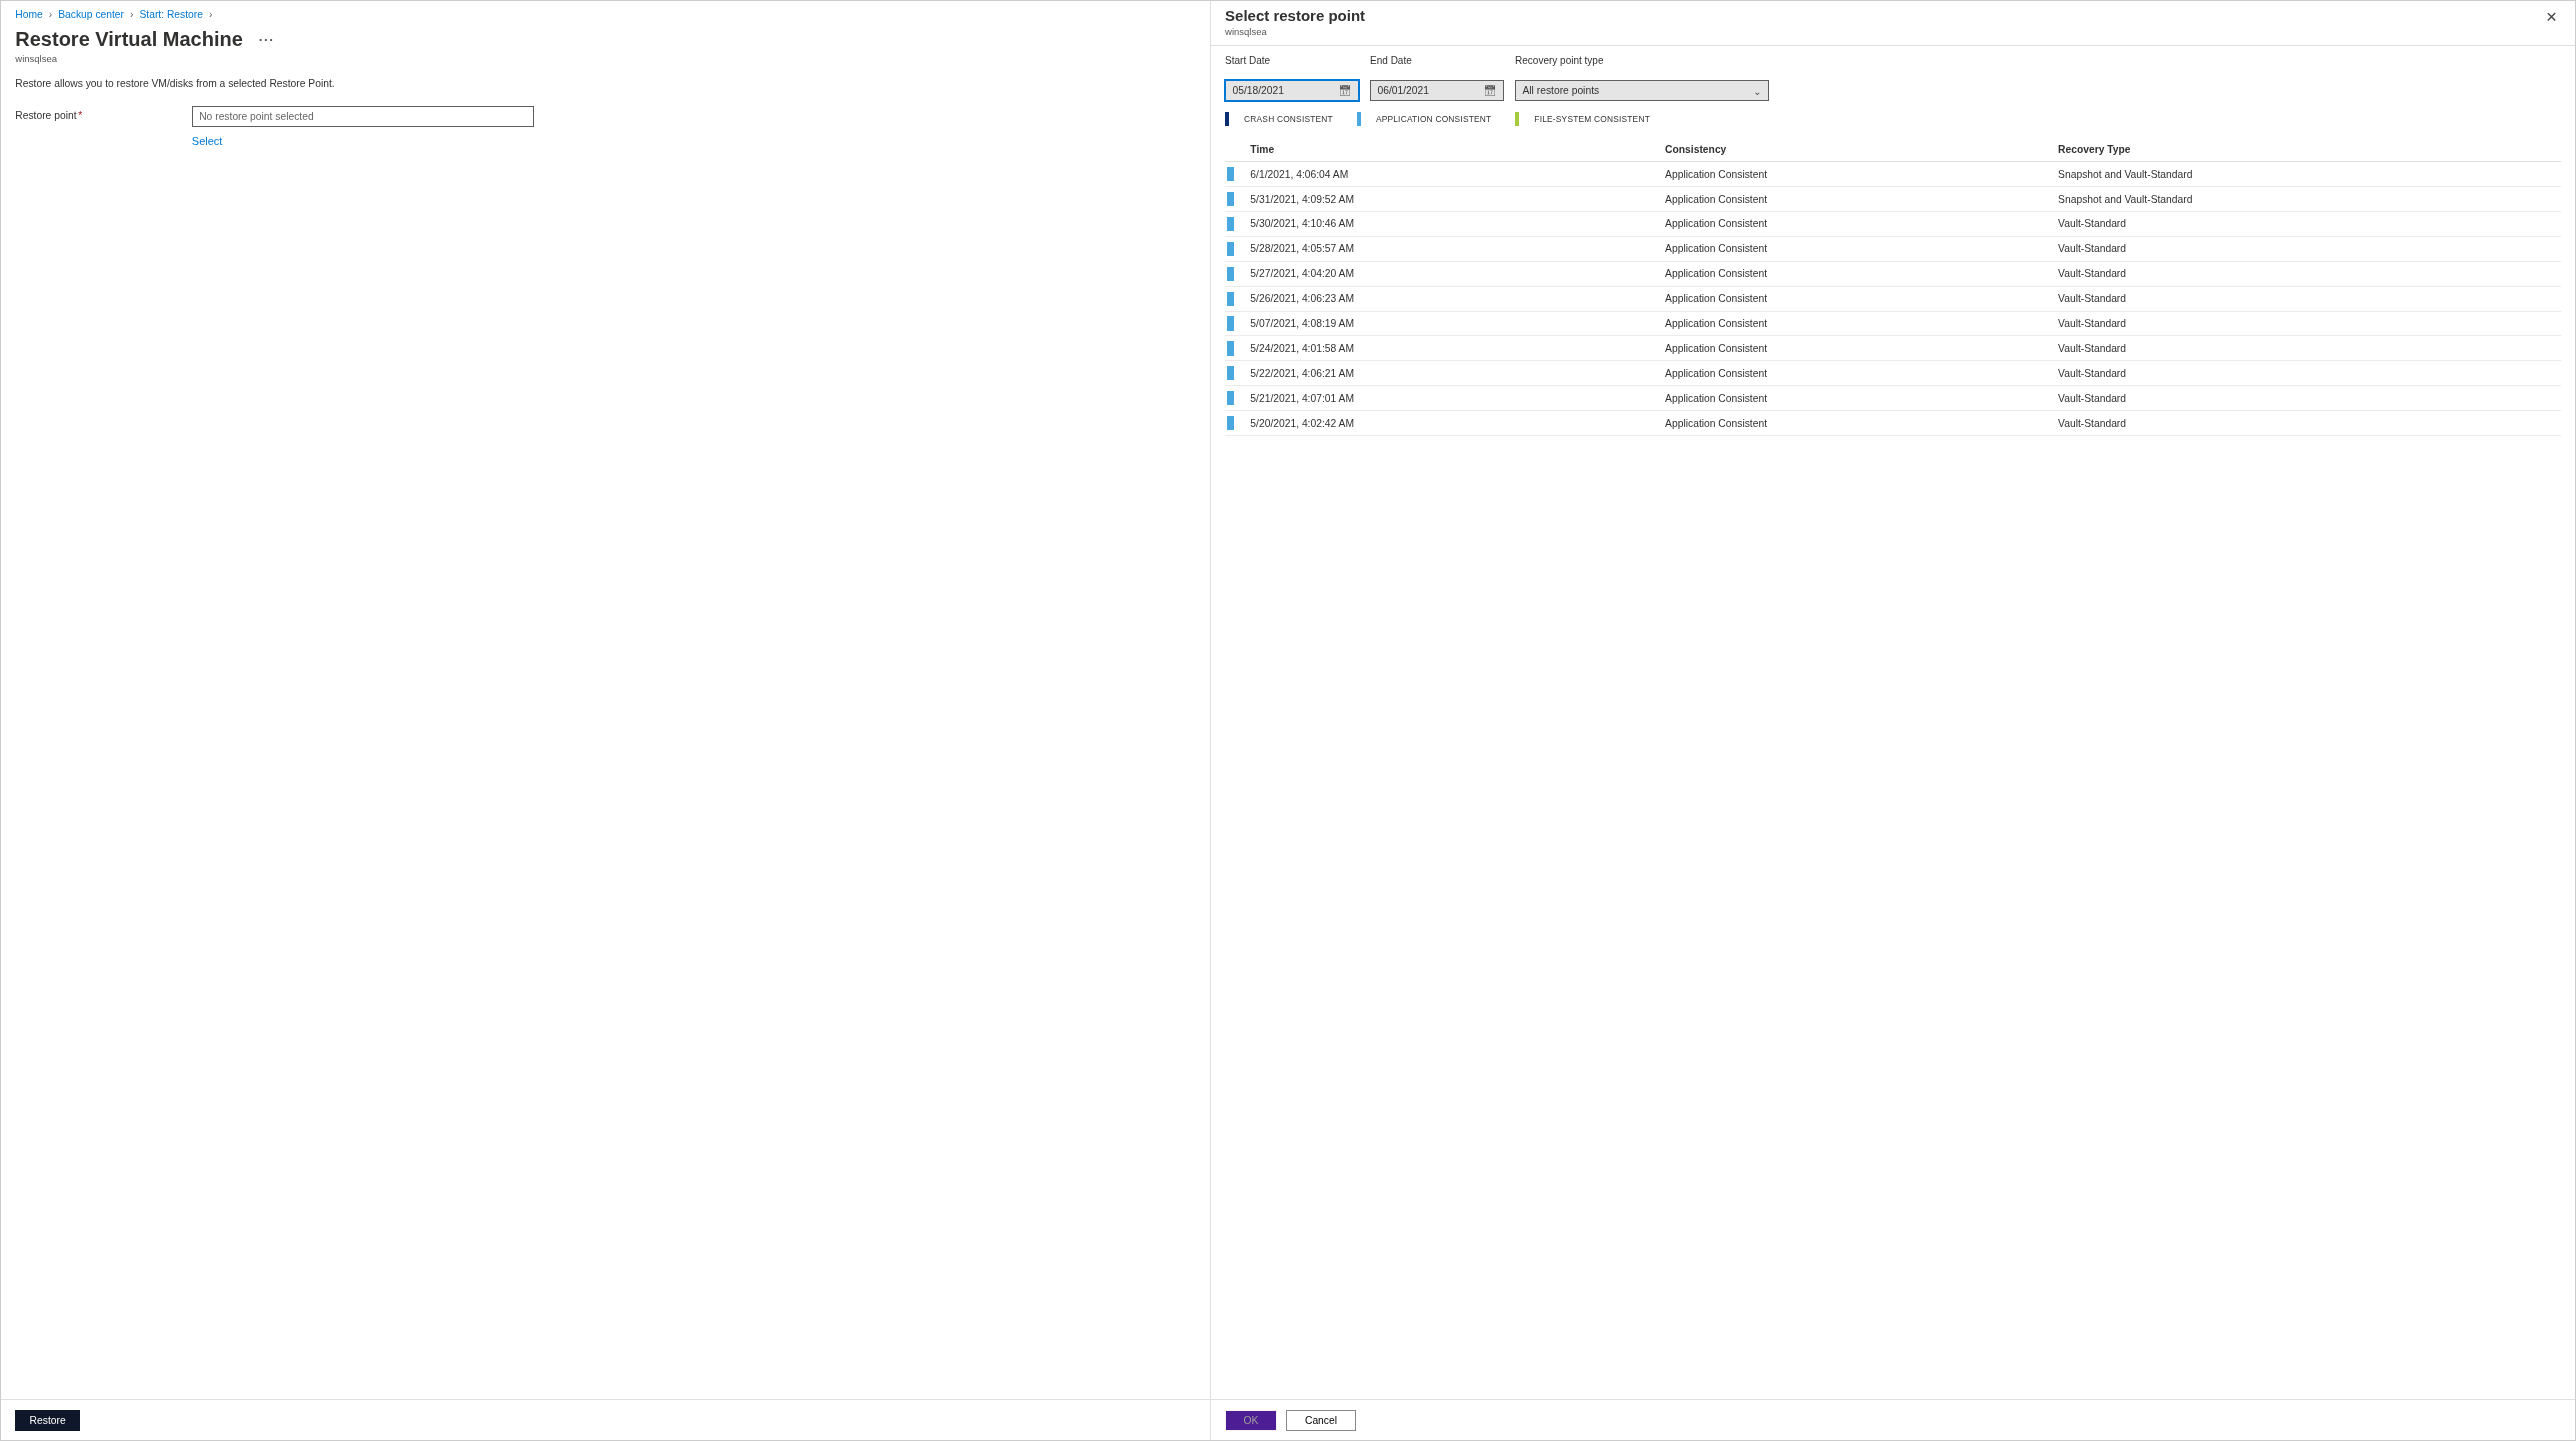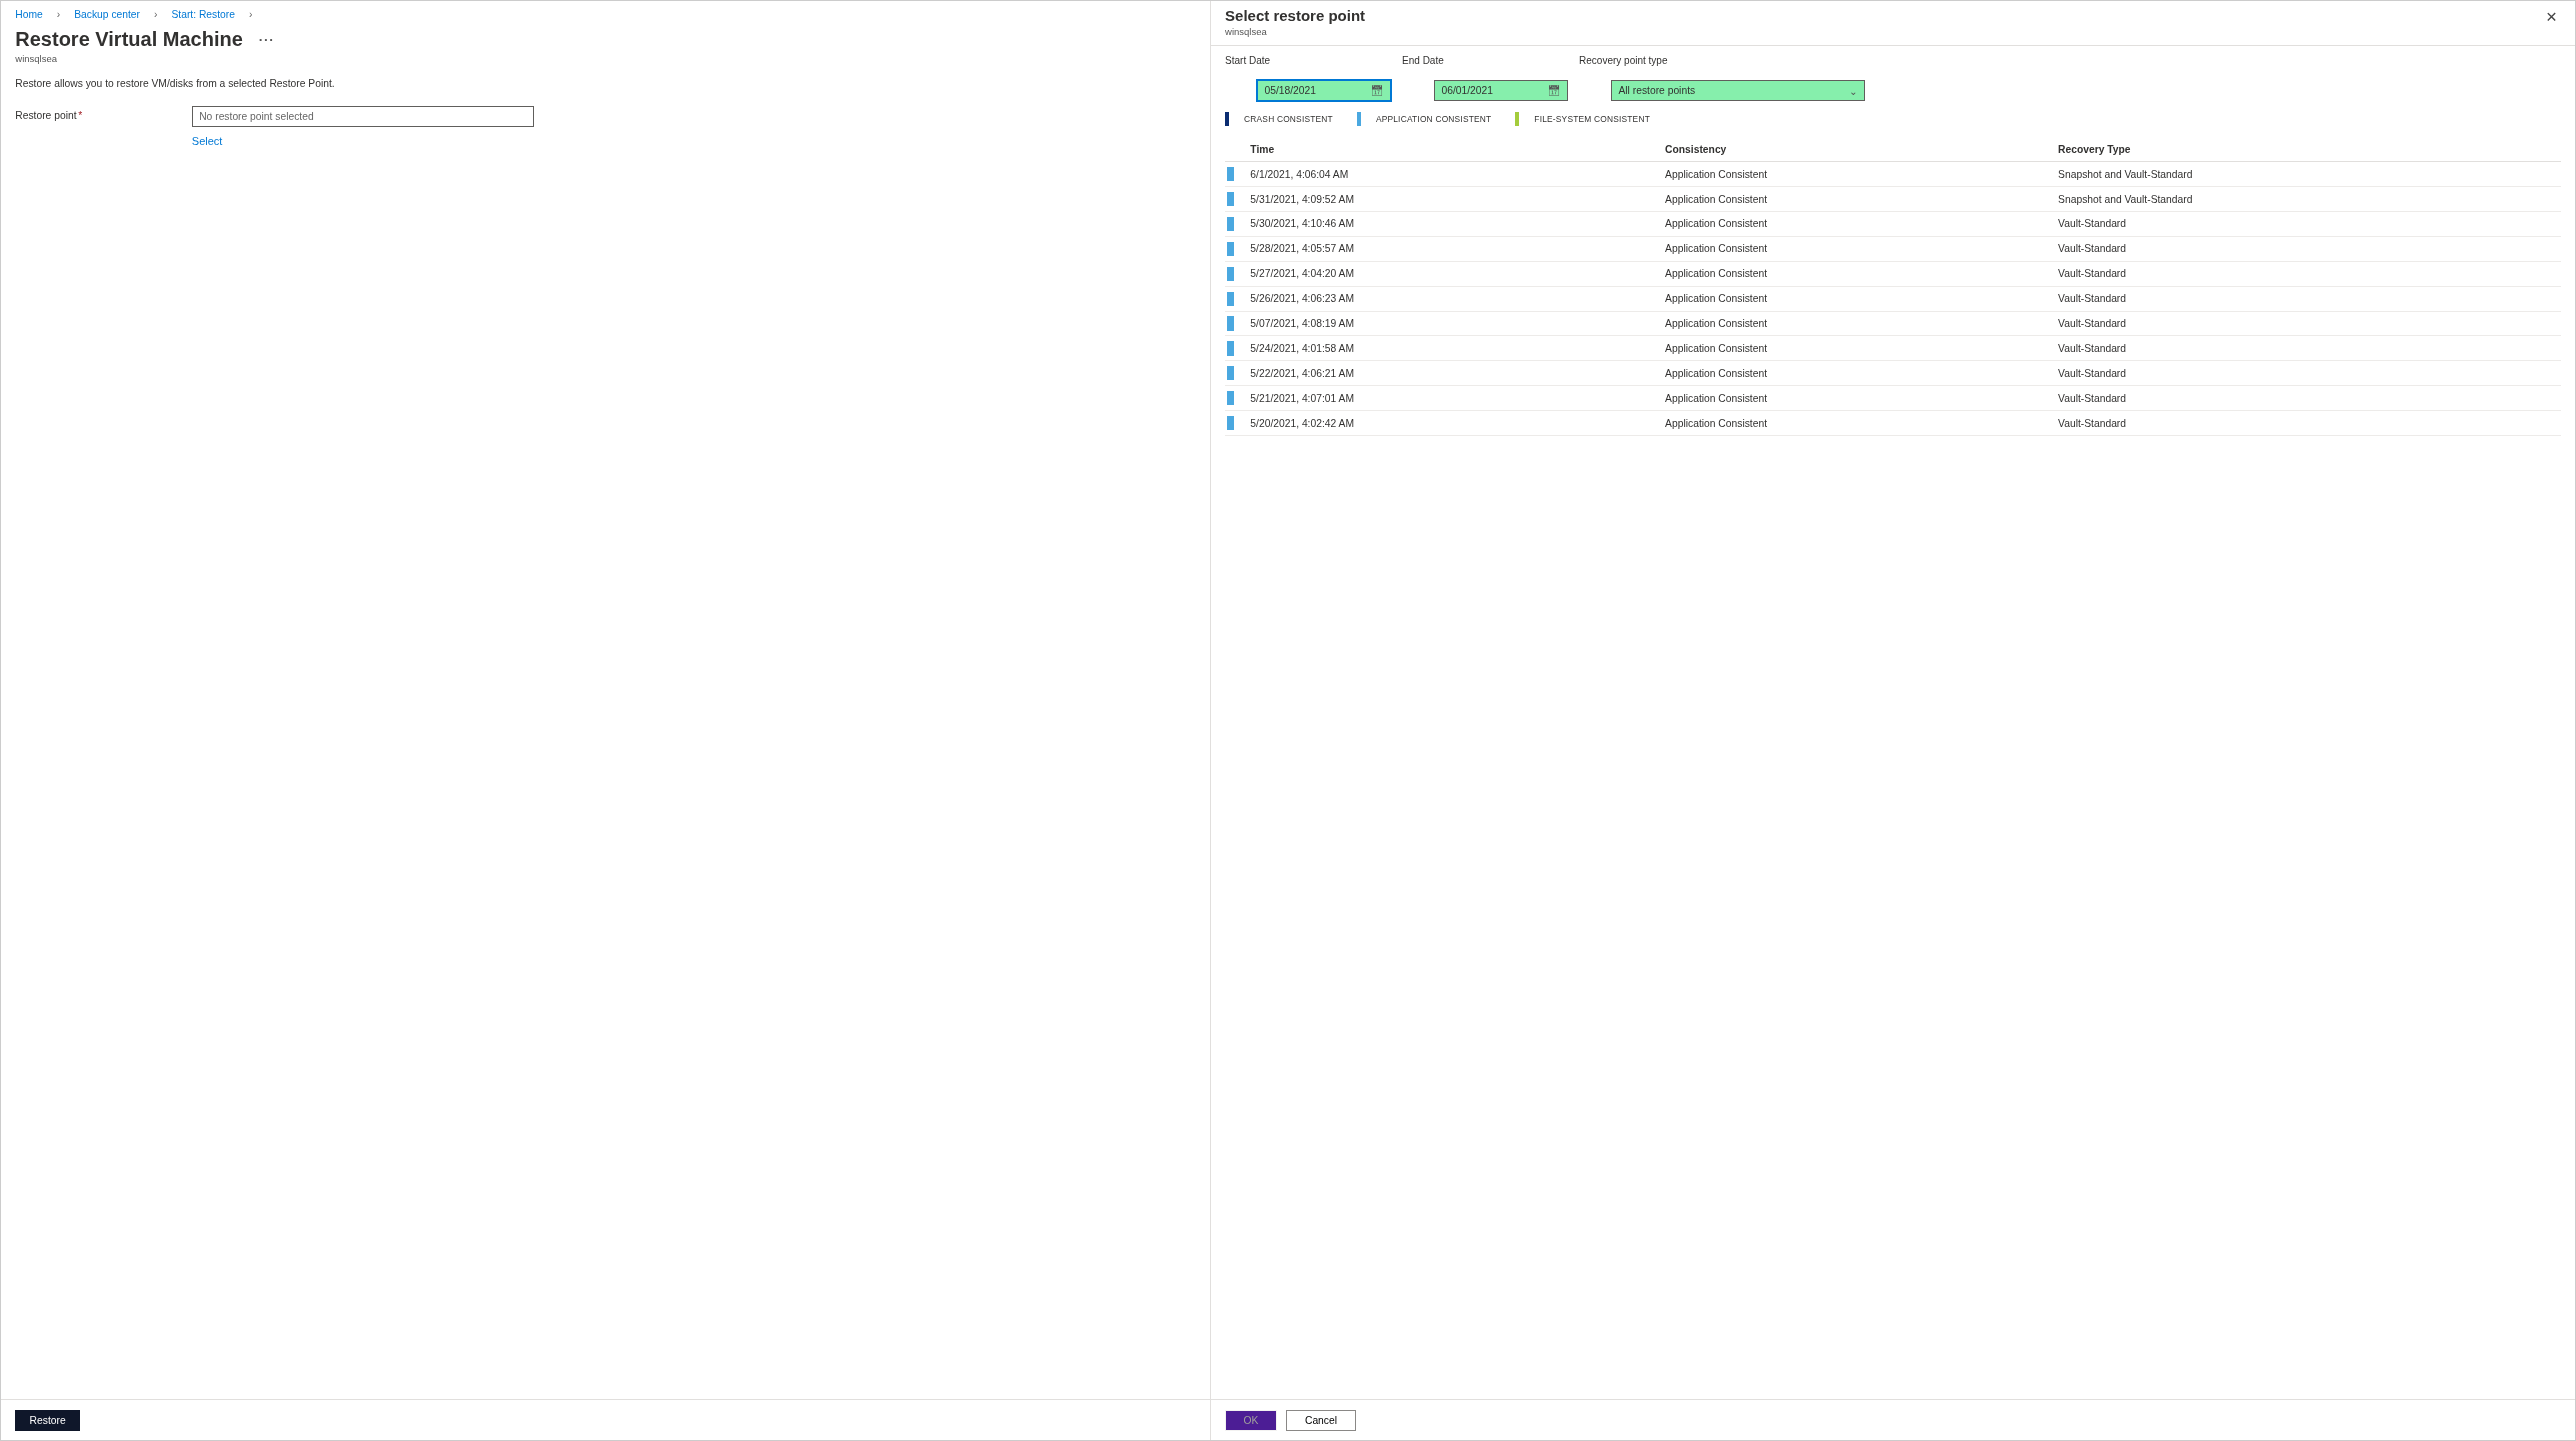--- a/index.html
+++ b/index.html
@@ -24,21 +24,21 @@
   }
   .left-content {
     padding: 8px 14.3px;
     flex: 1;
     overflow: auto;
   }
   .breadcrumb {
     font-size: 10.3px;
     display: flex;
     align-items: center;
-    gap: 14px;
+    gap: 6px;
     flex-wrap: wrap;
     margin-bottom: 8px;
   }
   .breadcrumb a { color: #0078d4; text-decoration: none; cursor: pointer; }
   .breadcrumb .sep { color: #666; }
   .page-title {
     font-size: 20px;
     font-weight: 600;
     display: flex;
     align-items: center;
@@ -91,27 +91,26 @@
   .close-btn { cursor: pointer; font-size: 14.3px; color: #444; padding:1.6px 3.2px;}
   .right-body { flex: 1; overflow: auto; padding: 9.5px 14.3px; }
   .filters { display: flex; gap: 11px; margin-bottom: 11px; flex-wrap: wrap; }
   .filter-col { display: flex; flex-direction: column; }
   .filter-col label { font-size: 10px; margin-bottom: 14px; }
   .date-input, .dropdown {
     border: 0.8px solid #605e5c;
     height: 20.7px;
     padding: 0 6.4px;
     font-size: 10.3px;
-    background: #86efac;
+    background: #e5e5e5;
     display: flex;
     align-items: center;
     justify-content: space-between;
     gap: 2px;
     cursor: pointer;
-    margin-left: 32px;
   }
   .date-input { width: 134px; }
   .date-input.active { border: 0.8px solid #0078d4; outline:0.8px solid #0078d4;}
   .dropdown { width: 254px; }
   .cal-icon, .chev-icon { color: #555; font-size: 10.3px; }
   .legend { display: flex; gap: 24px; margin: 6.4px 0 11px 0; align-items:center;}
   .legend-item { display: flex; align-items: center; gap: 15px; font-size: 8.4px; letter-spacing:0.2px;}
   .legend-swatch { width: 4px; height: 14.3px; }
   .sw-crash { background: #0b2d71; }
   .sw-app { background: #4aa8e0; }

